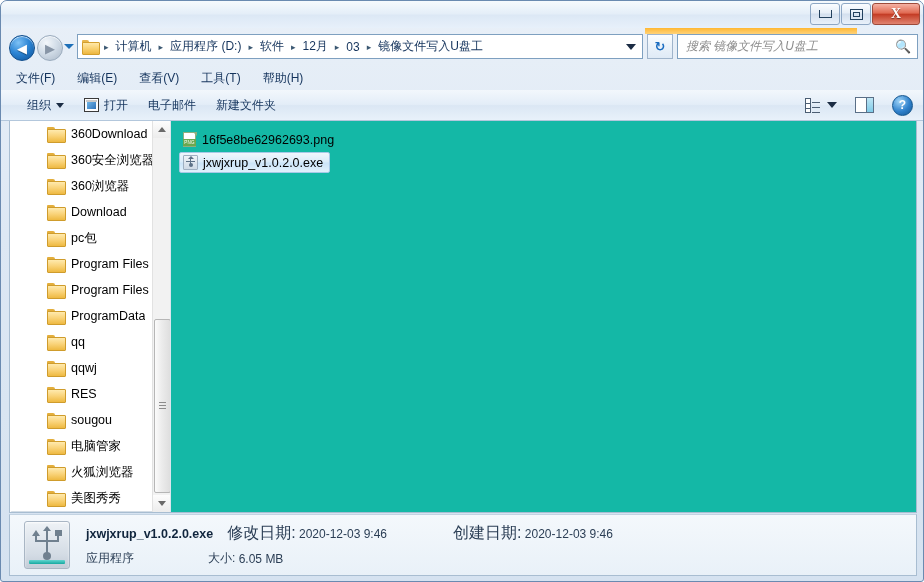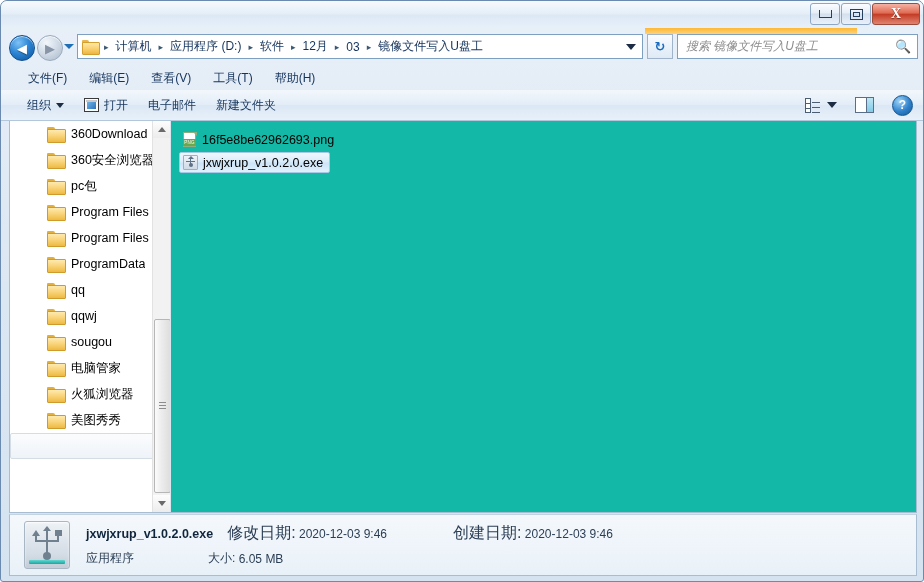--- a/index.html
+++ b/index.html
@@ -192,21 +192,21 @@
     flex: none;
   }
 
   
   #menubar {
     position: absolute;
     left: 0; top: 66px;
     width: 748px; height: 23px;
     display: flex;
     align-items: center;
-    padding-left: 16px;
+    padding-left: 4px;
     box-sizing: border-box;
   }
   .menuitem {
     color: #14335c;
     padding: 3px 11px;
     white-space: nowrap;
     cursor: default;
   }
 
   
@@ -725,20 +725,28 @@
       <div class="treeitem">
         <span class="folder"></span>
         <span class="treelabel">360Download</span>
       </div>
       <div class="treeitem">
         <span class="folder"></span>
         <span class="treelabel">360安全浏览器</span>
       </div>
       <div class="treeitem">
         <span class="folder"></span>
+        <span class="treelabel">360浏览器</span>
+      </div>
+      <div class="treeitem">
+        <span class="folder"></span>
+        <span class="treelabel">Download</span>
+      </div>
+      <div class="treeitem">
+        <span class="folder"></span>
         <span class="treelabel">pc包</span>
       </div>
       <div class="treeitem">
         <span class="folder"></span>
         <span class="treelabel">Program Files</span>
       </div>
       <div class="treeitem">
         <span class="folder"></span>
         <span class="treelabel">Program Files</span>
       </div>
@@ -746,20 +754,24 @@
         <span class="folder"></span>
         <span class="treelabel">ProgramData</span>
       </div>
       <div class="treeitem">
         <span class="folder"></span>
         <span class="treelabel">qq</span>
       </div>
       <div class="treeitem">
         <span class="folder"></span>
         <span class="treelabel">qqwj</span>
+      </div>
+      <div class="treeitem">
+        <span class="folder"></span>
+        <span class="treelabel">RES</span>
       </div>
       <div class="treeitem">
         <span class="folder"></span>
         <span class="treelabel">sougou</span>
       </div>
       <div class="treeitem">
         <span class="folder"></span>
         <span class="treelabel">电脑管家</span>
       </div>
       <div class="treeitem">

